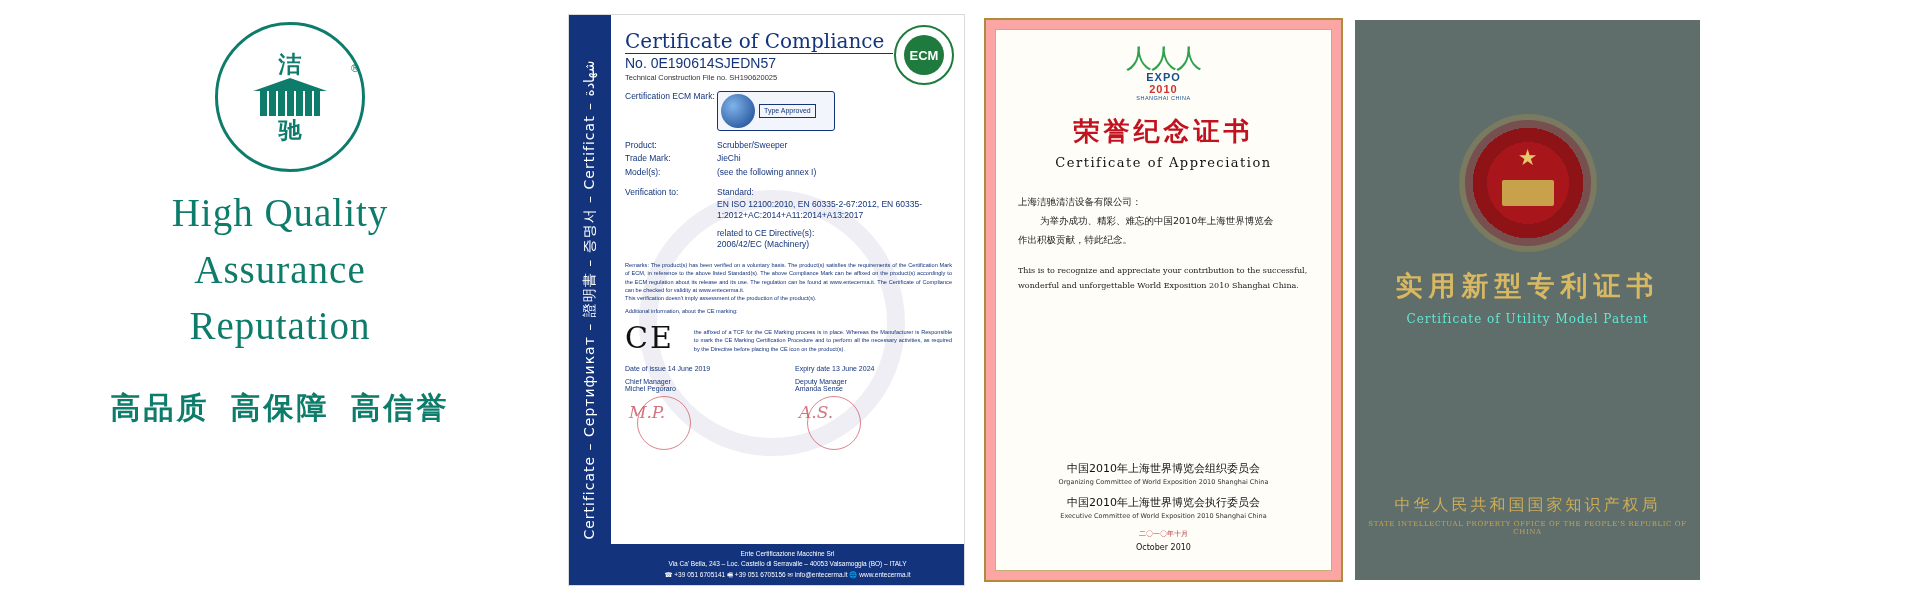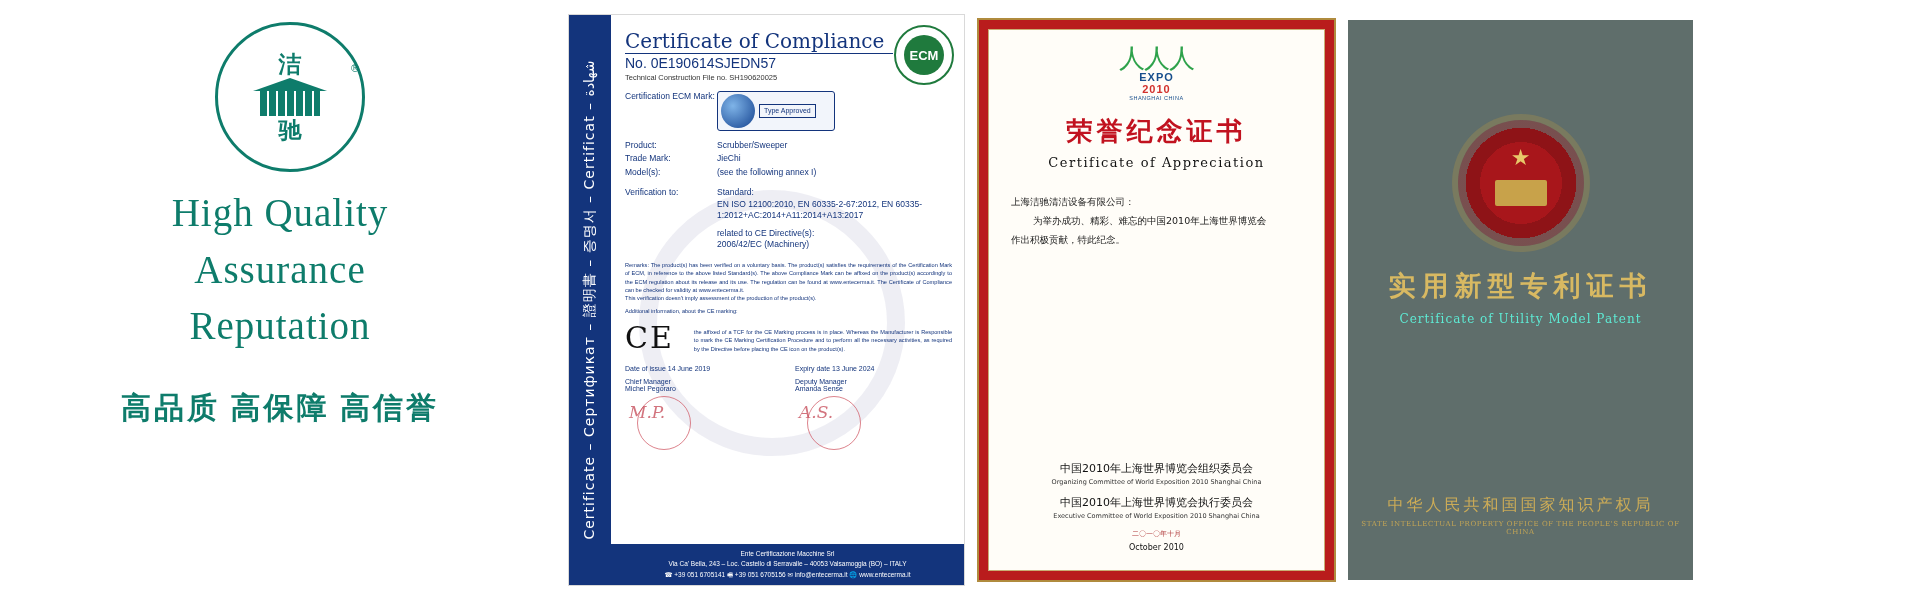--- a/index.html
+++ b/index.html
@@ -16,21 +16,21 @@
   .logo-mark{width:74px;height:38px;position:relative;}
   .logo-mark .roof{position:absolute;left:0;top:0;width:0;height:0;border-left:37px solid transparent;border-right:37px solid transparent;border-bottom:13px solid #0e7c6b;}
   .logo-mark .body{position:absolute;left:7px;top:13px;width:60px;height:25px;background:#0e7c6b;}
   .logo-mark .body::after{content:"";position:absolute;left:0;top:0;width:100%;height:100%;
     background:repeating-linear-gradient(90deg,#0e7c6b 0 7px,#ffffff 7px 9px);}
   .reg{position:absolute;right:6px;top:40px;font-size:11px;color:#0e7c6b;}
   .slogan{position:absolute;left:0;top:185px;width:560px;text-align:center;
     font-family:Liberation Serif, serif;color:#0e7c6b;}
   .slogan div{font-size:39px;line-height:1.45;letter-spacing:1px;}
   .slogan-cn{position:absolute;left:0;top:388px;width:560px;text-align:center;
-    font-family:Liberation Serif, serif;color:#0e7c6b;font-size:30px;letter-spacing:3px;font-weight:600;}
+    font-family:Liberation Mono, monospace;color:#0e7c6b;font-size:30px;letter-spacing:3px;font-weight:600;}
 
   
   .cert-ce{flex:0 0 395px;width:395px;height:570px;position:relative;background:#ffffff;border:1px solid #d9d9d9;margin-left:8px;}
   .ce-spine{position:absolute;left:0;top:0;width:42px;height:100%;background:#13347c;color:#ffffff;}
   .ce-spine span{position:absolute;left:50%;top:50%;transform:translate(-50%,-50%) rotate(-90deg);
     white-space:nowrap;font-size:14px;letter-spacing:1px;font-family:"DejaVu Sans",sans-serif;}
   .ce-body{position:absolute;left:42px;top:0;right:0;bottom:0;padding:14px 12px 0 14px;box-sizing:border-box;color:#13347c;}
   .ce-title{font-family:"DejaVu Serif",serif;font-size:20px;color:#13347c;border-bottom:1.5px solid #13347c;width:268px;}
   .ce-no{font-size:14px;margin-top:1px;color:#13347c;}
   .ce-file{font-size:7.5px;margin-top:2px;color:#333;}
@@ -48,21 +48,21 @@
   .ce-sign .col{width:48%;}
   .ce-stamp{height:60px;position:relative;}
   .ce-stamp .ring{position:absolute;left:12px;top:4px;width:52px;height:52px;border:1.5px solid #d05a66;border-radius:50%;opacity:.75;}
   .ce-stamp .scribble{position:absolute;left:4px;top:10px;font-family:"DejaVu Serif",serif;font-size:17px;color:#c8525f;opacity:.8;font-style:italic;}
   .ce-foot{position:absolute;left:42px;right:0;bottom:0;background:#13347c;color:#ffffff;font-size:6.5px;text-align:center;padding:5px 4px;line-height:1.6;box-sizing:border-box;}
   .ce-ecm{position:absolute;right:10px;top:10px;width:56px;height:56px;border-radius:50%;background:#ffffff;border:2px solid #1f7a3d;display:flex;align-items:center;justify-content:center;}
   .ce-ecm .inner{width:40px;height:40px;border-radius:50%;background:#1f7a3d;color:#fff;display:flex;align-items:center;justify-content:center;font-size:13px;font-weight:bold;}
   .ce-watermark{position:absolute;left:70px;top:175px;width:230px;height:230px;border:18px solid rgba(120,120,170,.13);border-radius:50%;pointer-events:none;}
 
   
-  .cert-expo{flex:0 0 355px;width:355px;height:560px;position:relative;background:#b91c1c;border:2px solid #b08b3e;margin-left:12px;}
+  .cert-expo{flex:0 0 355px;width:355px;height:560px;position:relative;background:#fca5a5;border:2px solid #b08b3e;margin-left:19px;}
   .expo-inner{position:absolute;inset:9px;border:1px solid #c9ae74;background:#fffdf8;padding:14px 22px;box-sizing:border-box;text-align:center;color:#1a1a1a;}
   .expo-logo{height:58px;display:flex;flex-direction:column;align-items:center;justify-content:center;color:#1f8a3b;}
   .expo-logo .mark{font-family:"DejaVu Serif",serif;font-size:26px;color:#2ea24b;line-height:1;letter-spacing:-1px;}
   .expo-logo .e1{font-size:11px;font-weight:bold;color:#174e8c;letter-spacing:1px;}
   .expo-logo .e2{font-size:11px;font-weight:bold;color:#d2302c;letter-spacing:1px;}
   .expo-logo .e3{font-size:5.5px;color:#174e8c;letter-spacing:.5px;}
   .expo-title-cn{font-family:"DejaVu Sans",sans-serif;font-size:26px;color:#c1121f;font-weight:bold;letter-spacing:4px;margin-top:12px;}
   .expo-title-en{font-family:"DejaVu Serif",serif;font-size:13px;color:#111;letter-spacing:1.5px;margin-top:6px;}
   .expo-body{text-align:left;margin-top:22px;font-size:9.5px;line-height:2;color:#1a1a1a;font-family:"DejaVu Sans",sans-serif;}
   .expo-body .ind{text-indent:22px;}
@@ -207,20 +207,21 @@
         <div class="e2">2010</div>
         <div class="e3">SHANGHAI CHINA</div>
       </div>
       <div class="expo-title-cn">荣誉纪念证书</div>
       <div class="expo-title-en">Certificate of Appreciation</div>
       <div class="expo-body">
         <div>上海洁驰清洁设备有限公司：</div>
         <div class="ind">为举办成功、精彩、难忘的中国2010年上海世界博览会</div>
         <div>作出积极贡献，特此纪念。</div>
       </div>
+      <div class="expo-en">This is to recognize and appreciate your contribution to the successful, wonderful and unforgettable World Exposition 2010 Shanghai China.</div>
       <div class="expo-foot">
         <div class="cn">中国2010年上海世界博览会组织委员会</div>
         <div class="en">Organizing Committee of World Exposition 2010 Shanghai China</div>
         <div class="cn">中国2010年上海世界博览会执行委员会</div>
         <div class="en">Executive Committee of World Exposition 2010 Shanghai China</div>
         <div class="seal">二〇一〇年十月</div>
         <div class="date">October 2010</div>
       </div>
     </div>
   </div>

